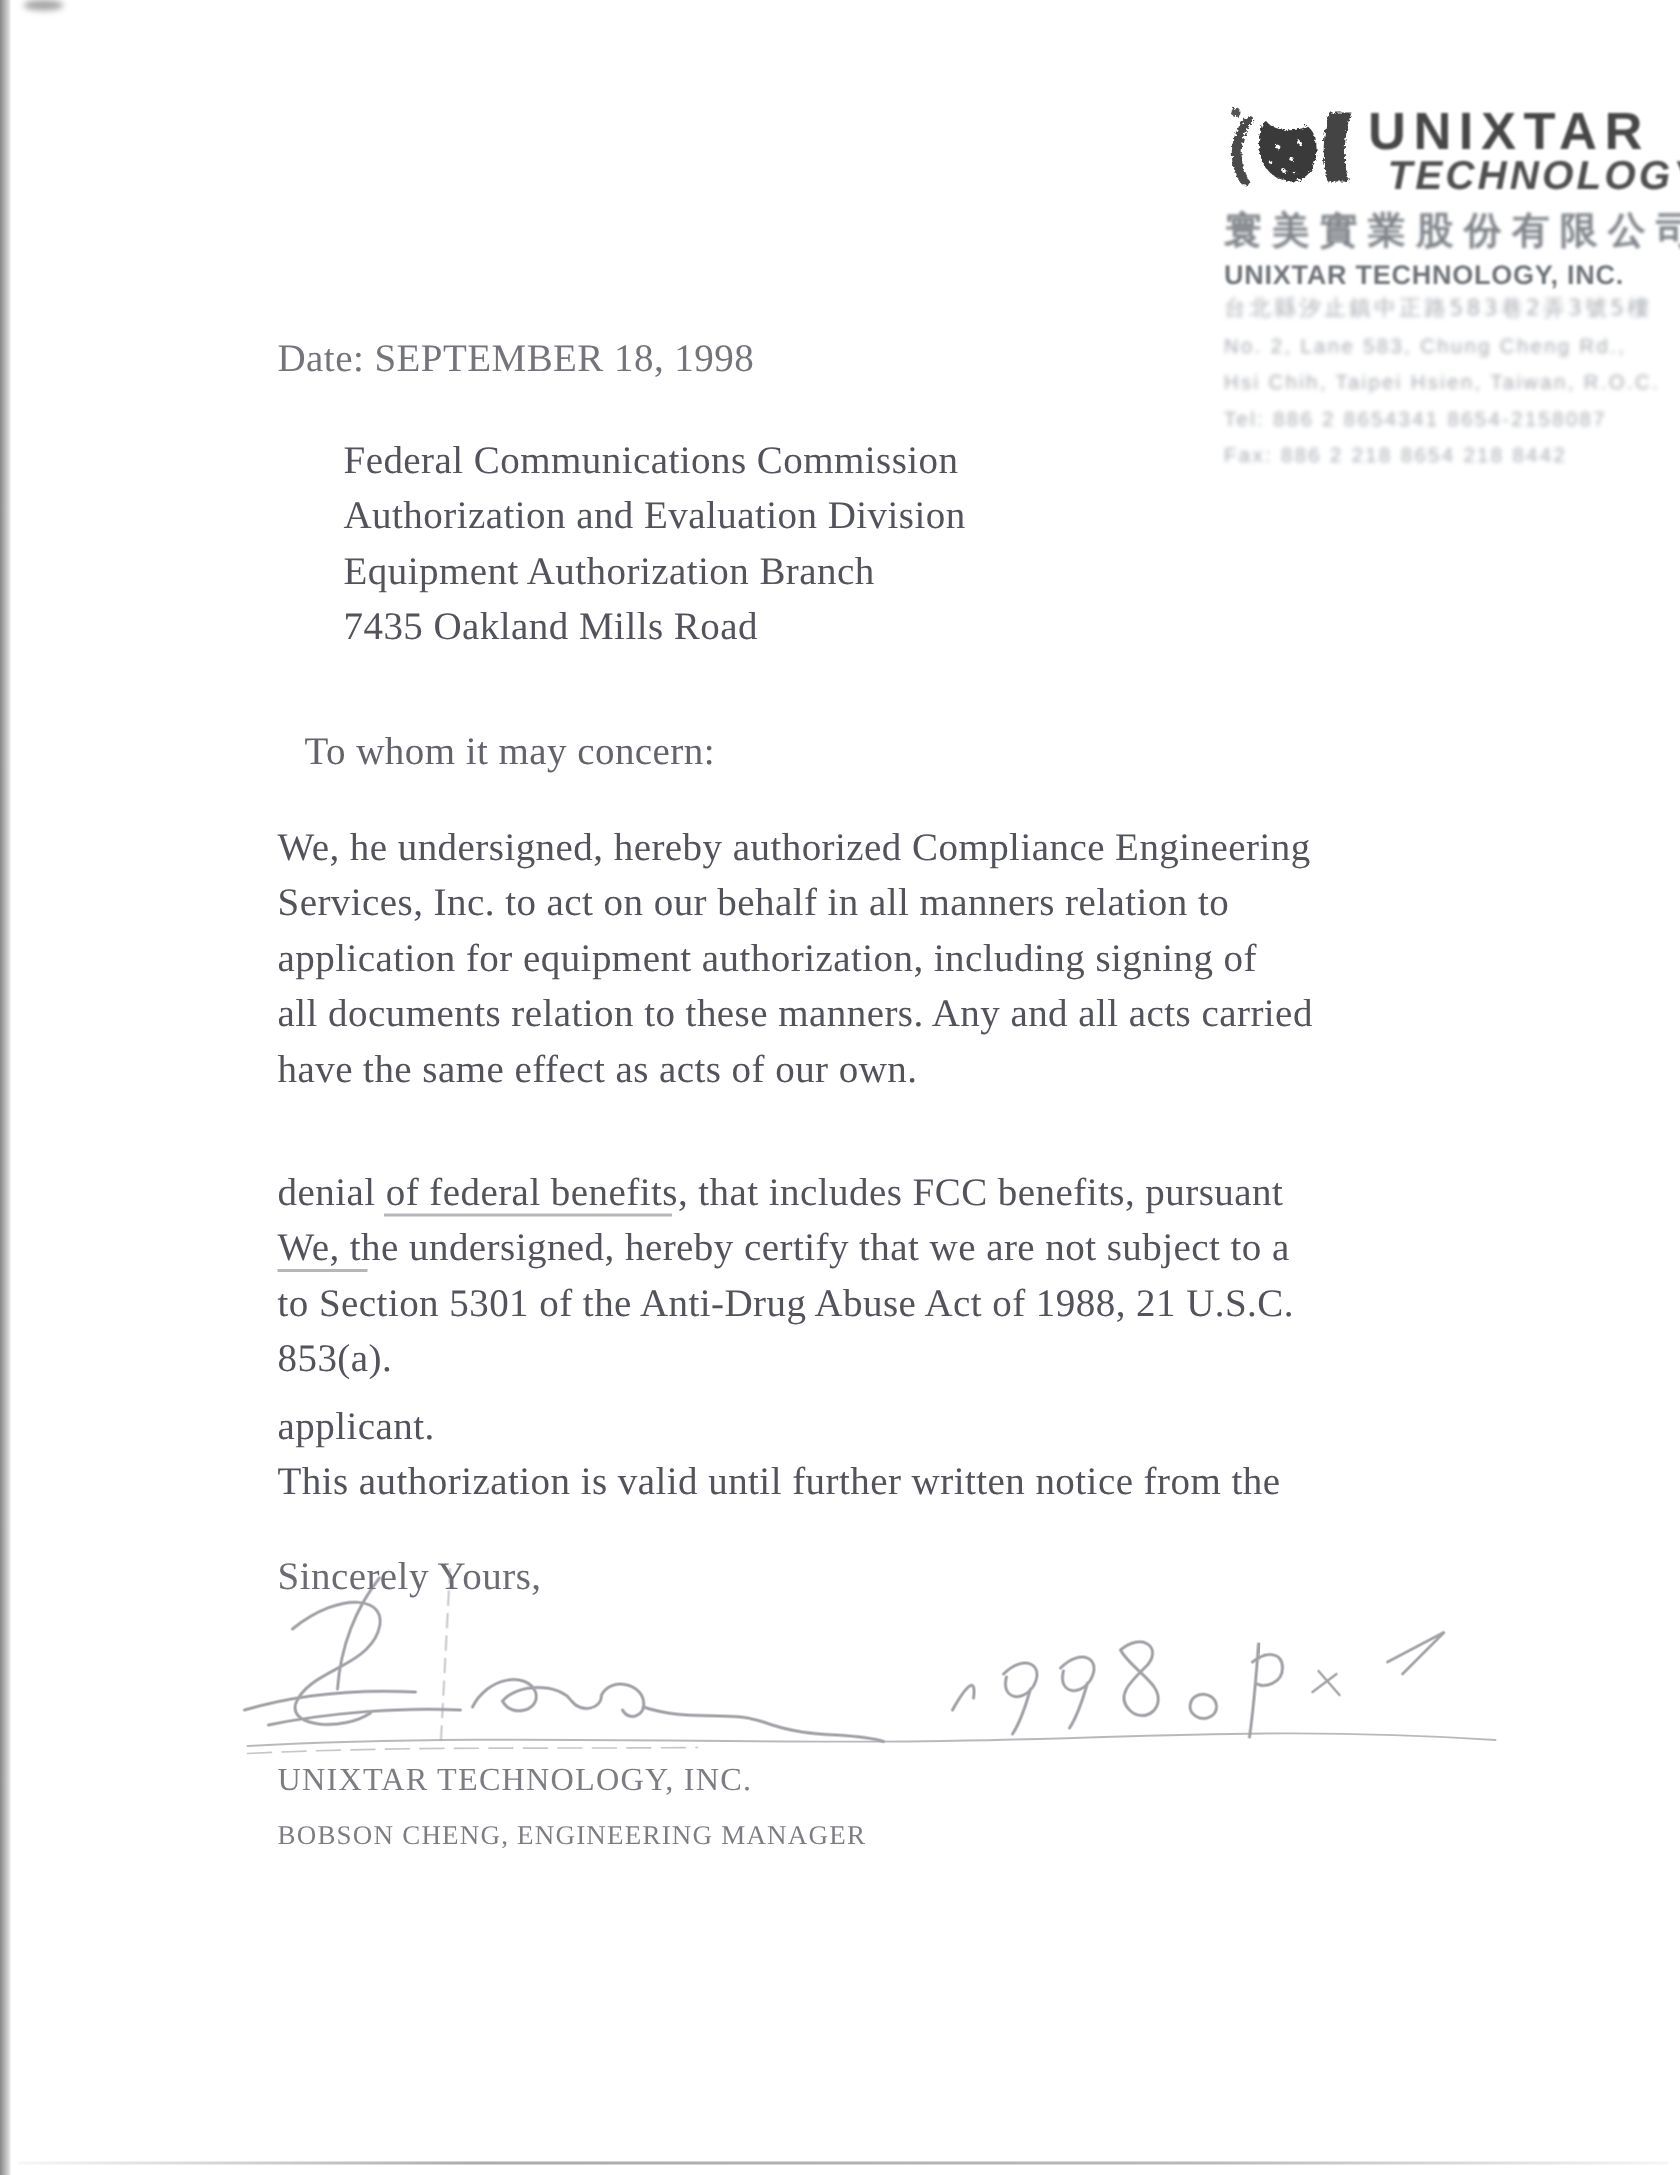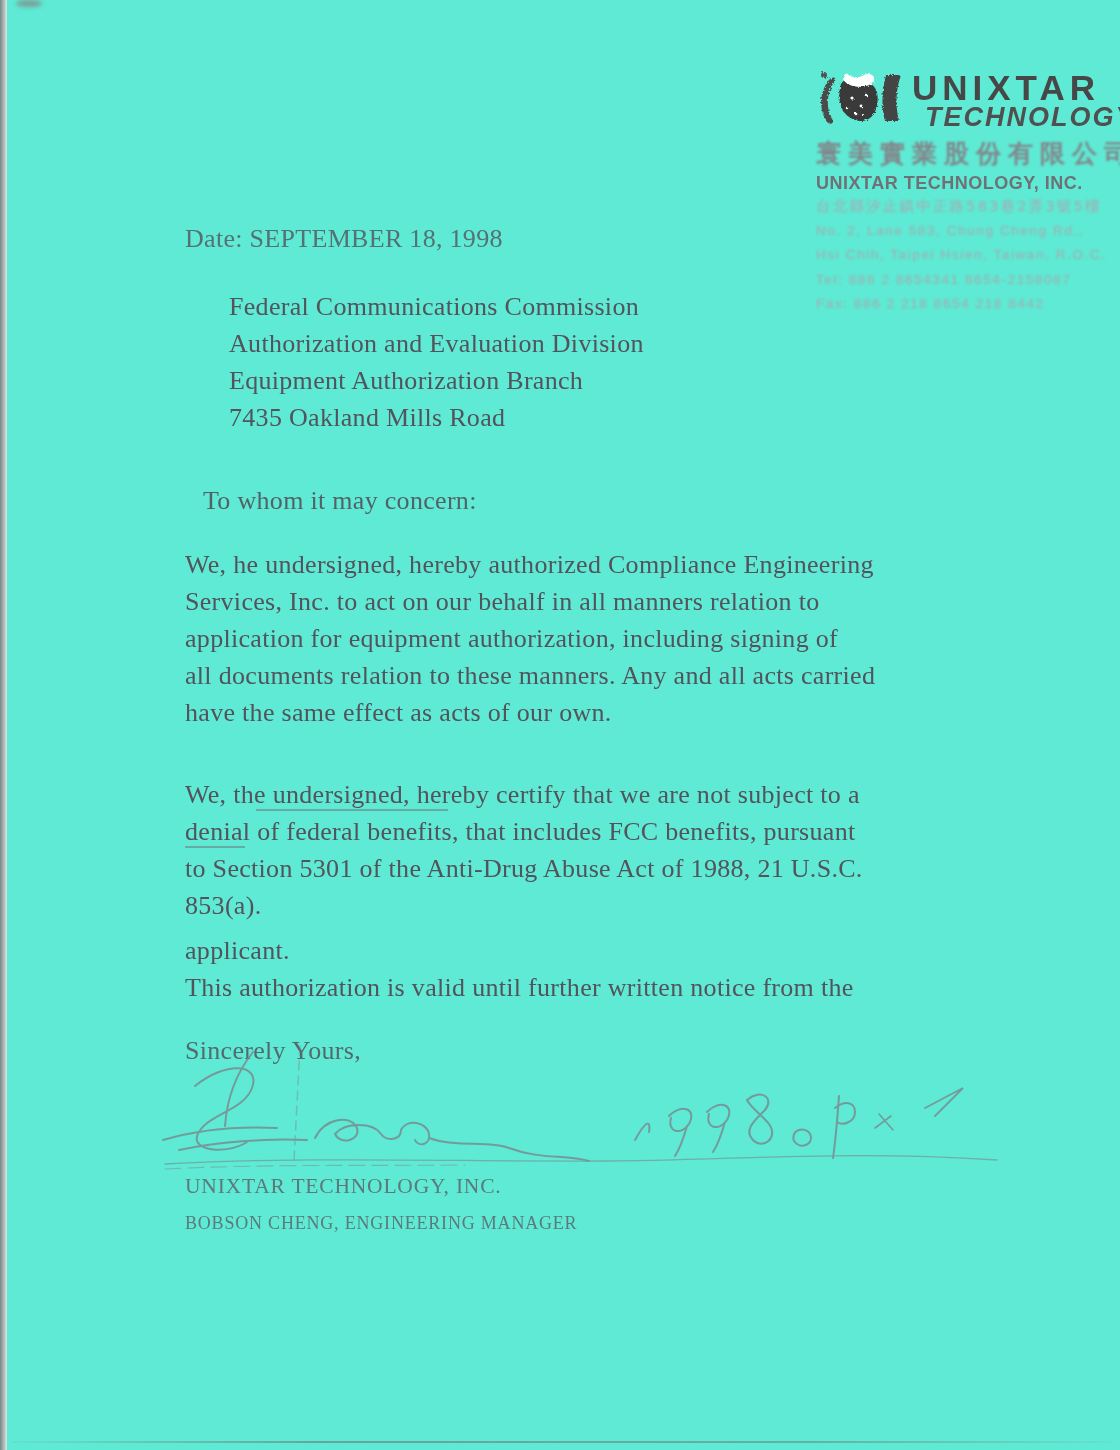--- a/index.html
+++ b/index.html
@@ -1,18 +1,18 @@
 <!DOCTYPE html>
 <html><head>
 <meta charset="utf-8">
 <style>
   html,body{margin:0;padding:0;background:#e9e9e9;}
   .page{
     position:relative; width:1120px; height:1450px;
-    background:#5eead4; overflow:hidden;
+    background:#ffffff; overflow:hidden;
     font-family:"Liberation Serif", serif;
   }
   
   .scan-edge-left{position:absolute;left:0;top:0;width:7px;height:100%;
     background:linear-gradient(to right,#7b7b7b,#b5b5b5 55%,#e8e8e8);opacity:.9;}
   .scan-corner-smudge{position:absolute;left:16px;top:0;width:26px;height:7px;
     background:#868686;border-radius:45%;filter:blur(2px);opacity:.75;}
   .scan-bottom-line{position:absolute;left:12px;top:1441px;width:1100px;height:2px;
     background:linear-gradient(to right,rgba(150,150,150,.08),rgba(115,115,115,.6) 28%,rgba(115,115,115,.5) 72%,rgba(160,160,160,.1));
     filter:blur(.4px);}
@@ -109,22 +109,22 @@
 
   <div class="body-text p1">
     <div>We, he undersigned, hereby authorized Compliance Engineering</div>
     <div>Services, Inc. to act on our behalf in all manners relation to</div>
     <div>application for equipment authorization, including signing of</div>
     <div>all documents relation to these manners. Any and all acts carried</div>
     <div>have the same effect as acts of our own.</div>
   </div>
 
   <div class="body-text p2">
+    <div>denial of federal benefits, that includes FCC benefits, pursuant</div>
     <div>We, the undersigned, hereby certify that we are not subject to a</div>
-    <div>denial of federal benefits, that includes FCC benefits, pursuant</div>
     <div>to Section 5301 of the Anti-Drug Abuse Act of 1988, 21 U.S.C.</div>
     <div>853(a).</div>
   </div>
   <div class="underline-mark u1"></div>
   <div class="underline-mark u2"></div>
 
   <div class="body-text p3">
     <div>applicant.</div>
     <div>This authorization is valid until further written notice from the</div>
   </div>

